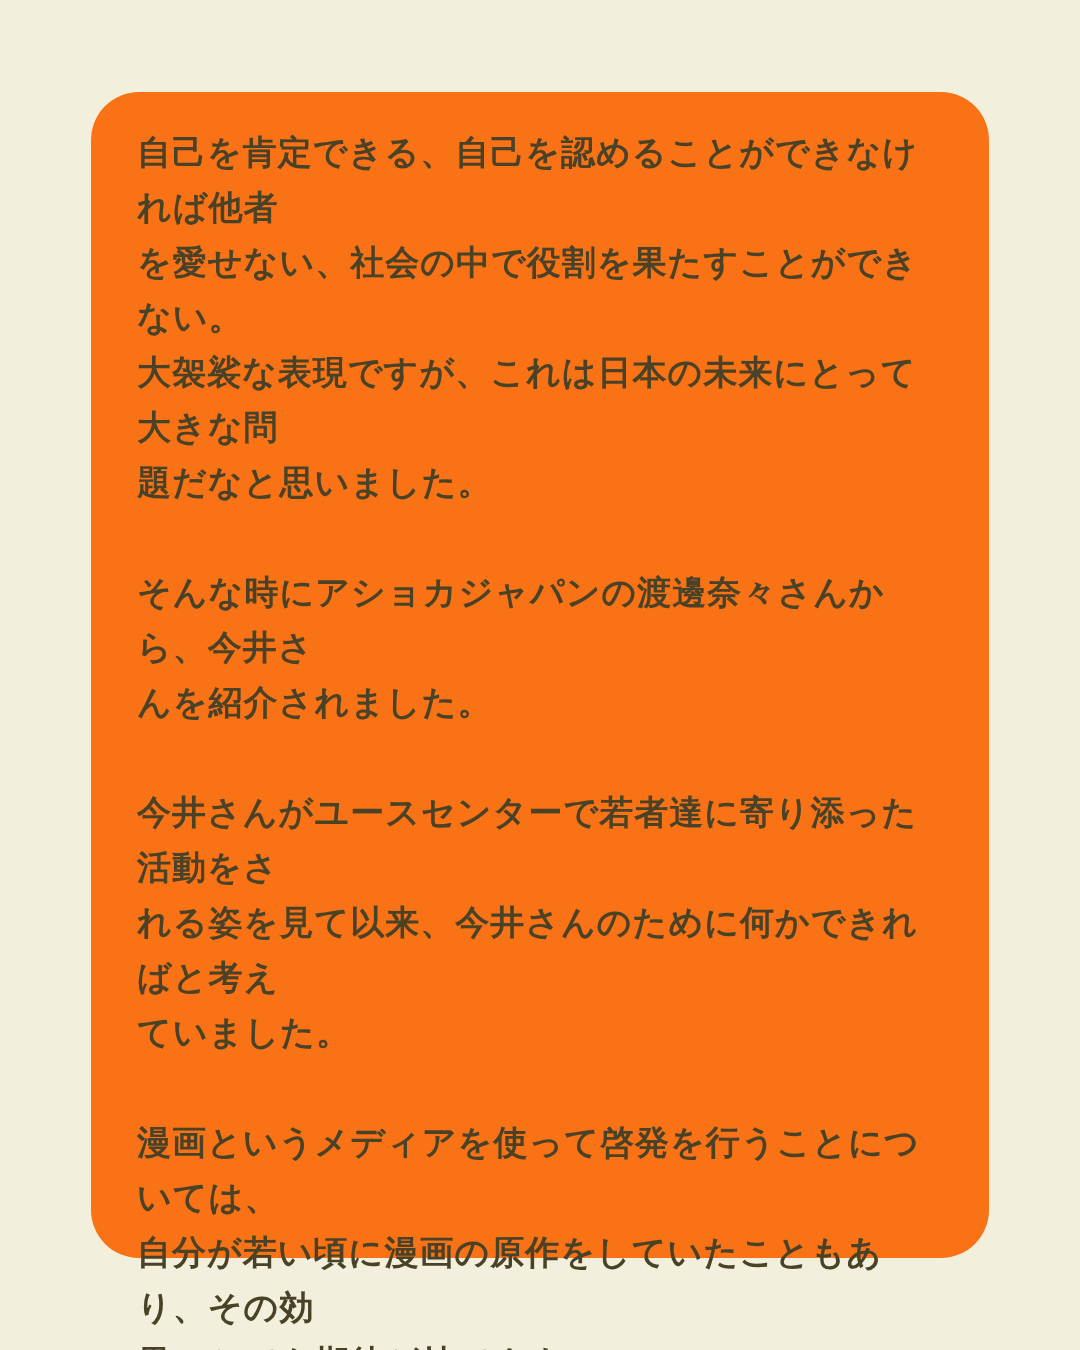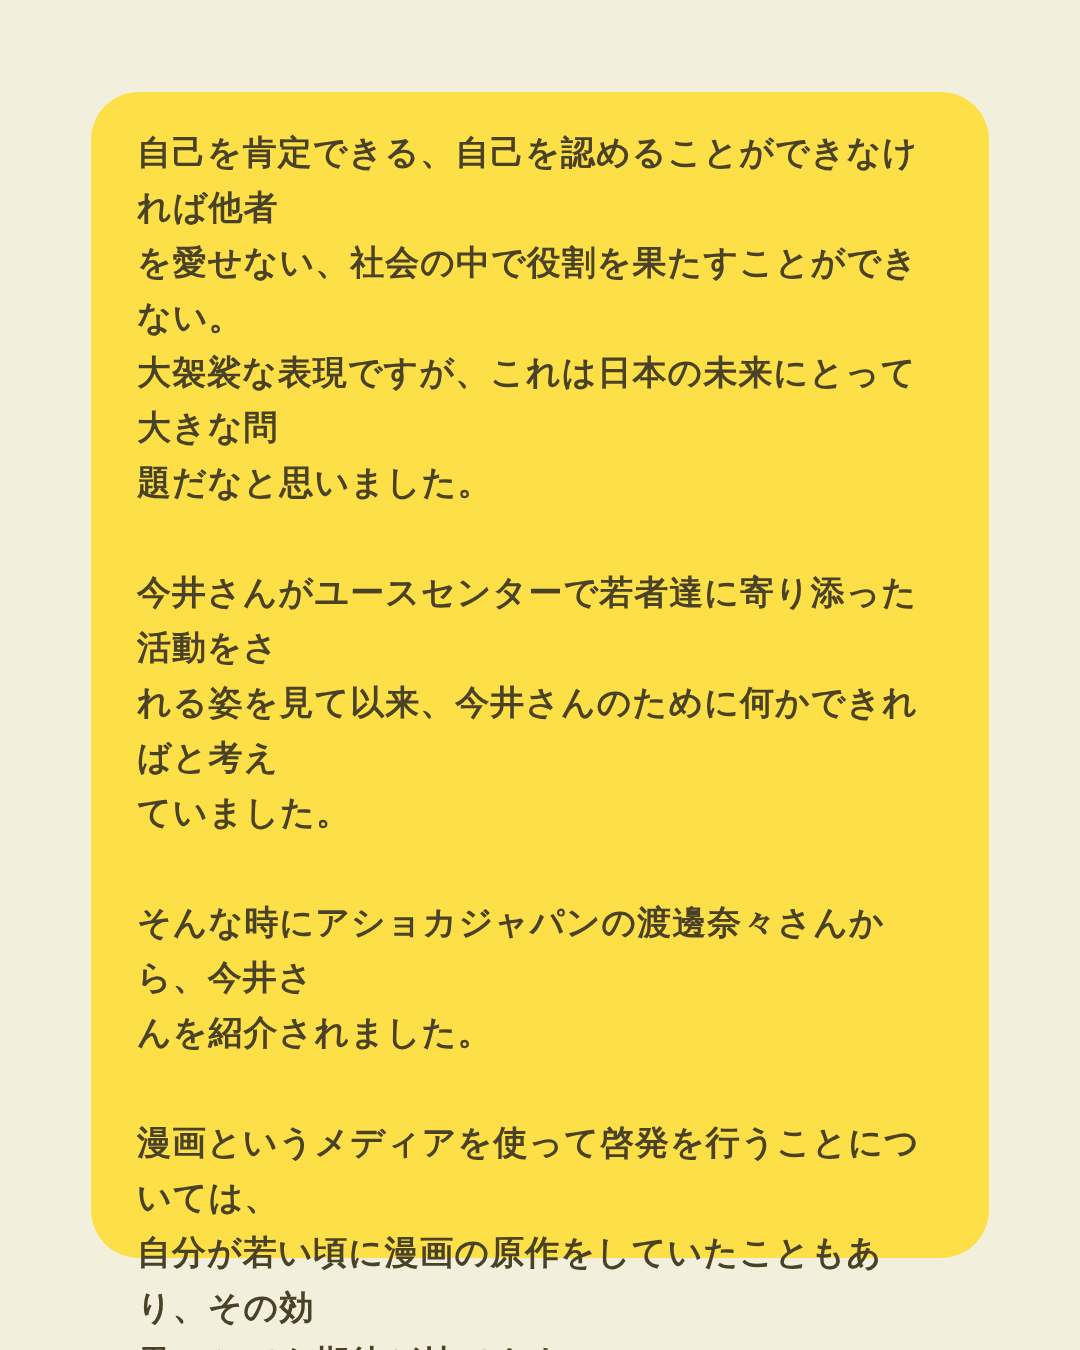--- a/index.html
+++ b/index.html
@@ -13,21 +13,21 @@
     font-family: "DejaVu Sans", "Liberation Sans", sans-serif;
     overflow: hidden;
   }
   .card {
     box-sizing: border-box;
     position: absolute;
     left: 91px;
     top: 92px;
     width: 898px;
     height: 1166px;
-    background: #fde047;
+    background: #f97316;
     border-radius: 48px;
     padding: 33px 46px;
   }
   .card p {
     margin: 0 0 55px 0;
     font-size: 34px;
     font-weight: 700;
     line-height: 55px;
     letter-spacing: 1px;
     color: #4A4227;
@@ -39,23 +39,23 @@
 </style>
 </head>
 <body>
 
 <div>
   <div class="card">
     <p>自己を肯定できる、自己を認めることができなければ他者
 を愛せない、社会の中で役割を果たすことができない。
 大袈裟な表現ですが、これは日本の未来にとって大きな問
 題だなと思いました。</p>
+    <p>そんな時にアショカジャパンの渡邊奈々さんから、今井さ
+んを紹介されました。</p>
     <p>今井さんがユースセンターで若者達に寄り添った活動をさ
 れる姿を見て以来、今井さんのために何かできればと考え
 ていました。</p>
-    <p>そんな時にアショカジャパンの渡邊奈々さんから、今井さ
-んを紹介されました。</p>
     <p>漫画というメディアを使って啓発を行うことについては、
 自分が若い頃に漫画の原作をしていたこともあり、その効
 果にとても期待が持てます。</p>
 
   </div>
 </div>
 
 </body></html>

